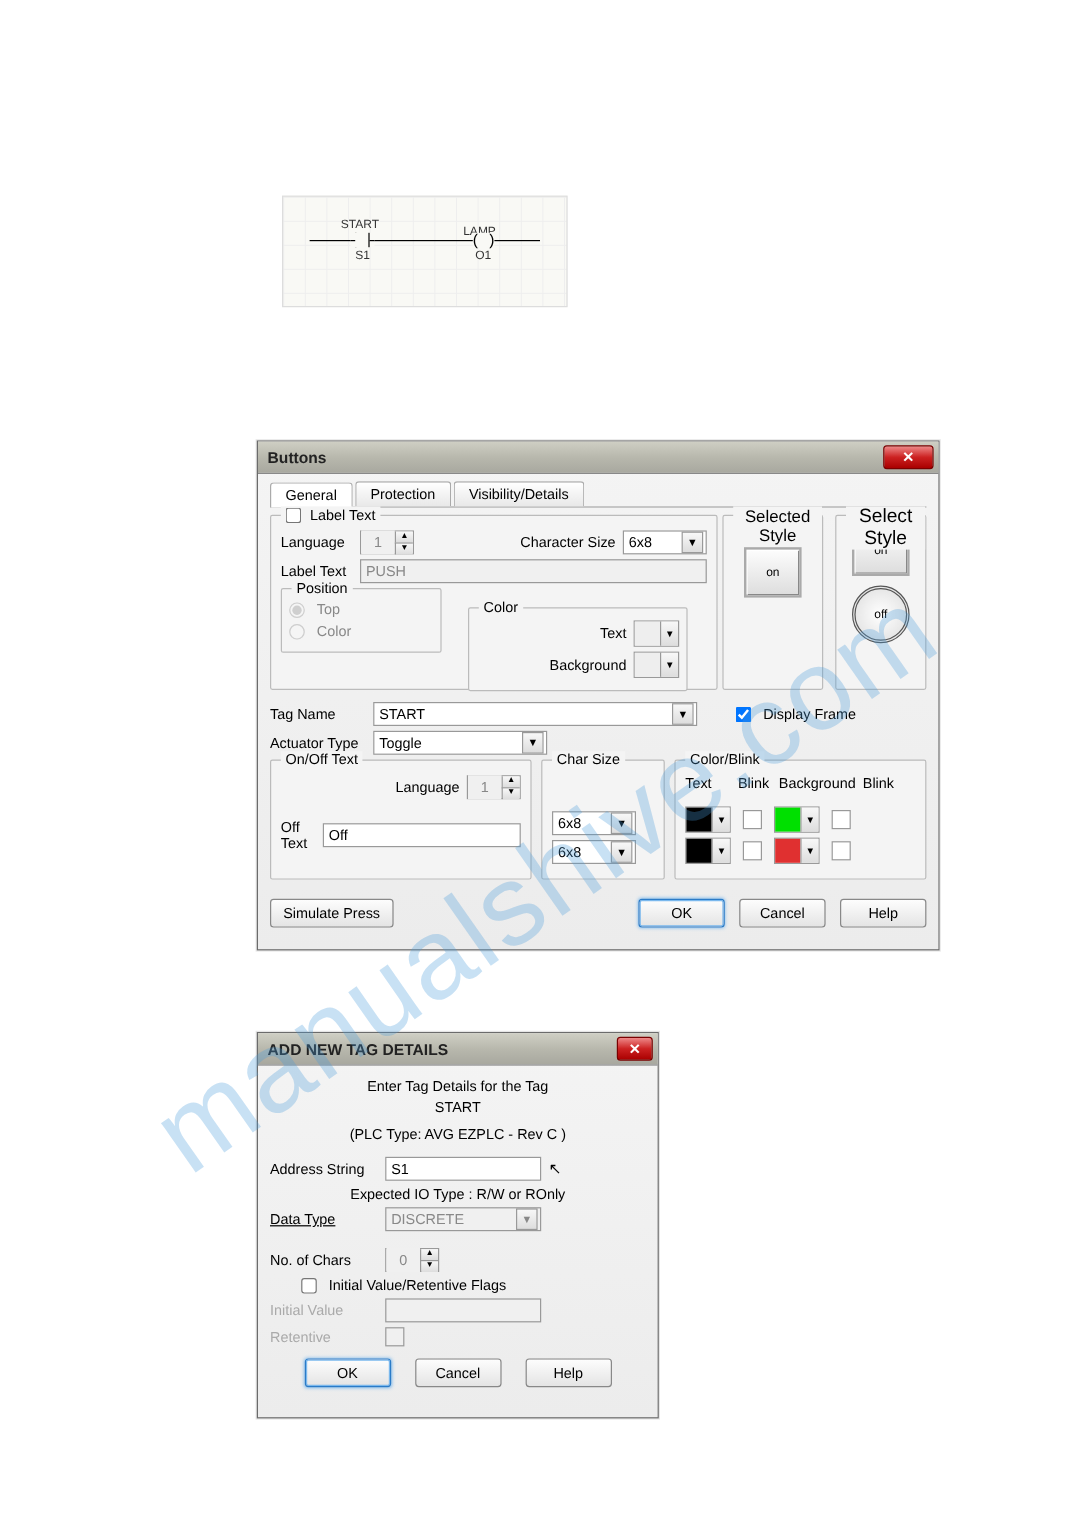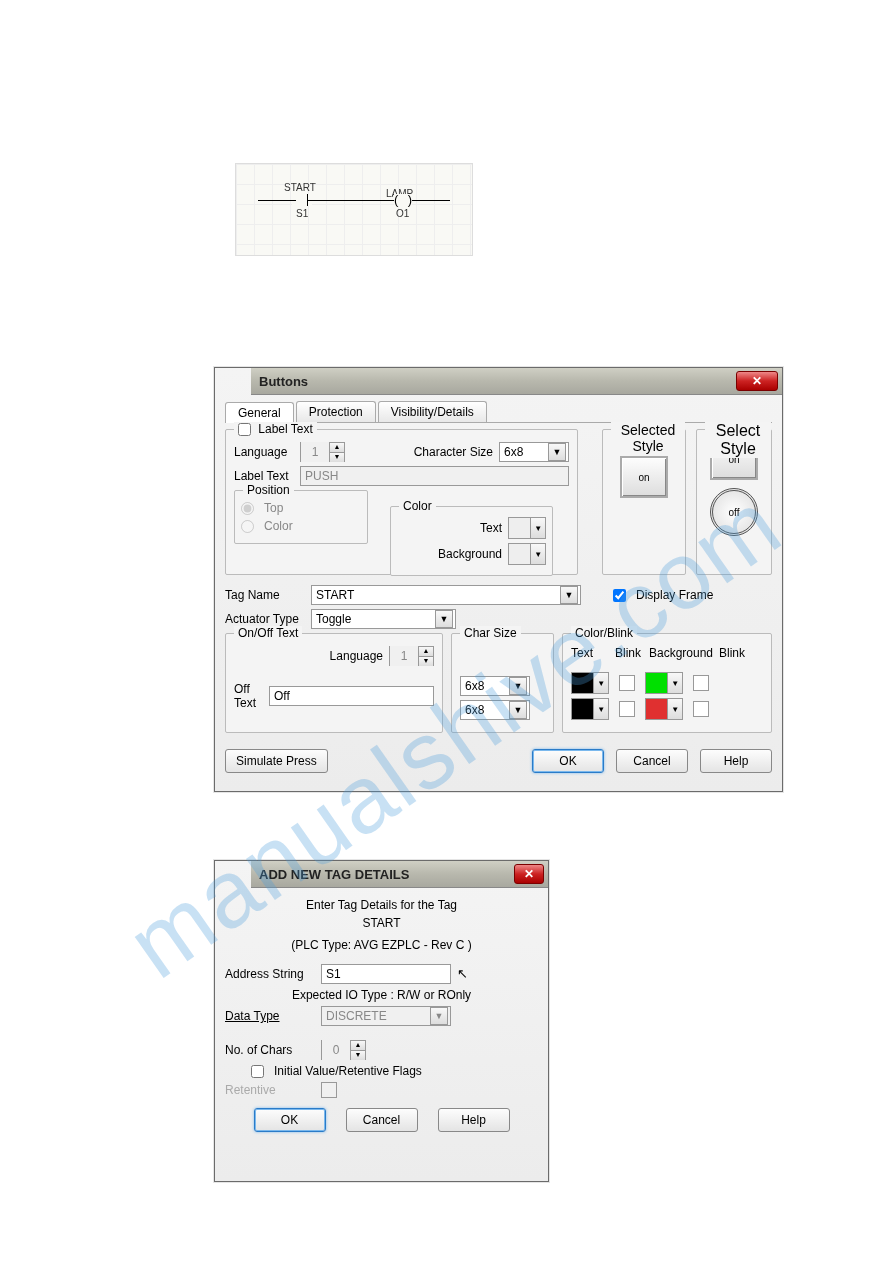--- a/index.html
+++ b/index.html
@@ -74,21 +74,20 @@
   .titlebar {
     height: 26px;
     background: linear-gradient(#cfcfc4, #b8b8ad 50%, #a8a89f);
     border-bottom: 1px solid #888;
     display: flex;
     align-items: center;
     padding: 0 4px 0 8px;
     font-weight: bold;
     font-size: 13px;
     color: #222;
-    margin-left: 36px;
   }
   .titlebar .spacer { flex: 1; }
   .close-btn {
     width: 40px; height: 18px;
     background: linear-gradient(#e88, #c22 50%, #a00);
     border: 1px solid #7a0000;
     border-radius: 3px;
     color: #fff; font-weight: bold; font-size: 12px;
     display: flex; align-items: center; justify-content: center;
     cursor: pointer;
@@ -228,21 +227,21 @@
     <span class="spacer"></span>
     <div class="close-btn">✕</div>
   </div>
   <div class="dlg-body" style="height:calc(100% - 26px); box-sizing:border-box;">
     <div class="tabs">
       <div class="tab active">General</div>
       <div class="tab">Protection</div>
       <div class="tab">Visibility/Details</div>
     </div>
 
-    <div style="display:flex; gap:24px;">
+    <div style="display:flex; gap:4px;">
 
       <div style="flex:1;">
         <div class="group" style="height:128px;">
           <span class="legend">
             <input type="checkbox" style="">
             <span>Label Text</span>
           </span>
           <div class="row">
             <span class="lbl" style="width:60px;">Language</span>
             <span class="spin">
@@ -455,20 +454,24 @@
             <span>▼</span>
           </span>
       </span>
     </div>
     <div class="row">
       <span style="width:20px;"></span>
       <input type="checkbox" style="">
       <span class="lbl">Initial Value/Retentive Flags</span>
     </div>
     <div class="row">
+      <span class="lbl" style="width:90px; color:#aaa;">Initial Value</span>
+      <input type="text" class="field" readonly="" style="width: 130px;">
+    </div>
+    <div class="row">
       <span class="lbl" style="width:90px; color:#aaa;">Retentive</span>
       <span class="chk-sq" style="background:#f0f0f0;"></span>
     </div>
 
     <div class="btn-row" style="justify-content:center; gap:20px;">
       <button class="btn primary">OK</button>
       <button class="btn">Cancel</button>
       <button class="btn">Help</button>
     </div>
   </div>

